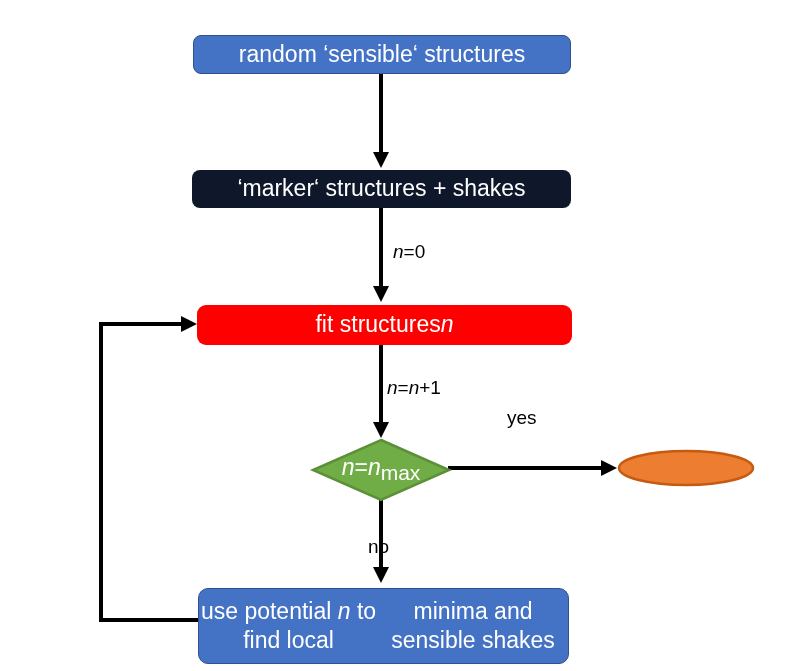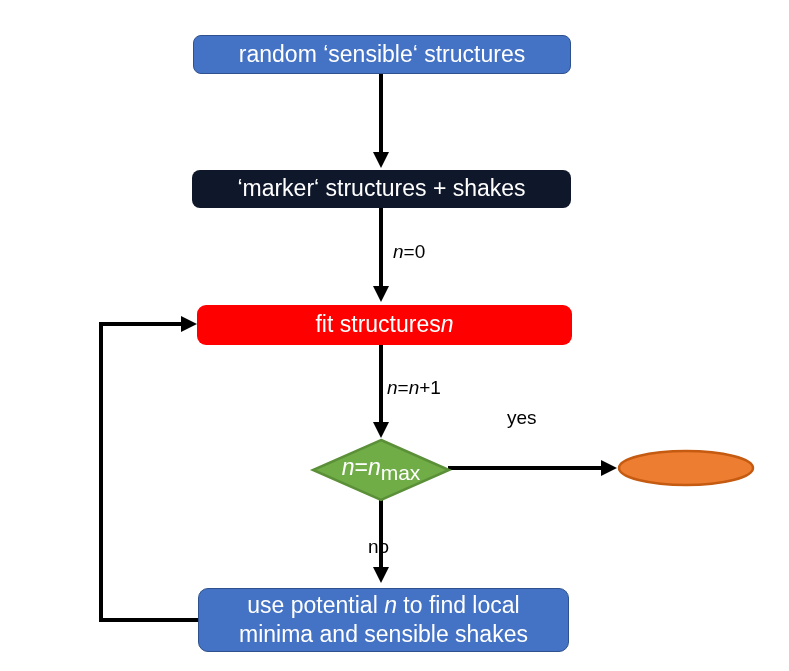--- a/index.html
+++ b/index.html
@@ -15,21 +15,21 @@
     position:absolute;z-index:2;
     display:flex;align-items:center;justify-content:center;
     color:#ffffff;font-size:23px;line-height:1.2;
     box-sizing:border-box;text-align:center;
   }
   .box-random{left:193px;top:35px;width:378px;height:39px;background:#4472C4;border:1.5px solid #2F528F;border-radius:8px;}
   .box-marker{left:192px;top:170px;width:379px;height:38px;background:#0f172a;border-radius:8px;}
   .box-fit{left:197px;top:305px;width:375px;height:40px;background:#FF0000;border-radius:9px;}
   .diamond-label{left:314px;top:441px;width:134px;height:58px;background:transparent;}
   .stop-label{left:619px;top:451px;width:134px;height:34px;background:transparent;margin-top:48px;}
-  .box-use{left:198px;top:588px;width:371px;height:64px;background:#4472C4;border:1.5px solid #2F528F;border-radius:10px;flex-direction:column;line-height:29px;}
+  .box-use{left:198px;top:588px;width:371px;height:76px;background:#4472C4;border:1.5px solid #2F528F;border-radius:10px;flex-direction:row;line-height:29px;}
   .elabel{
     position:absolute;z-index:2;color:#000000;font-size:19px;line-height:1.1;
     white-space:nowrap;
   }
   .lbl-n0{left:393px;top:242px;}
   .lbl-inc{left:387px;top:378px;}
   .lbl-yes{left:507px;top:408px;}
   .lbl-no{left:368px;top:521px;margin-top:16px;}
   .it{font-style:italic;}
   .sub{font-size:21px;vertical-align:-5px;margin-top:19px;}

